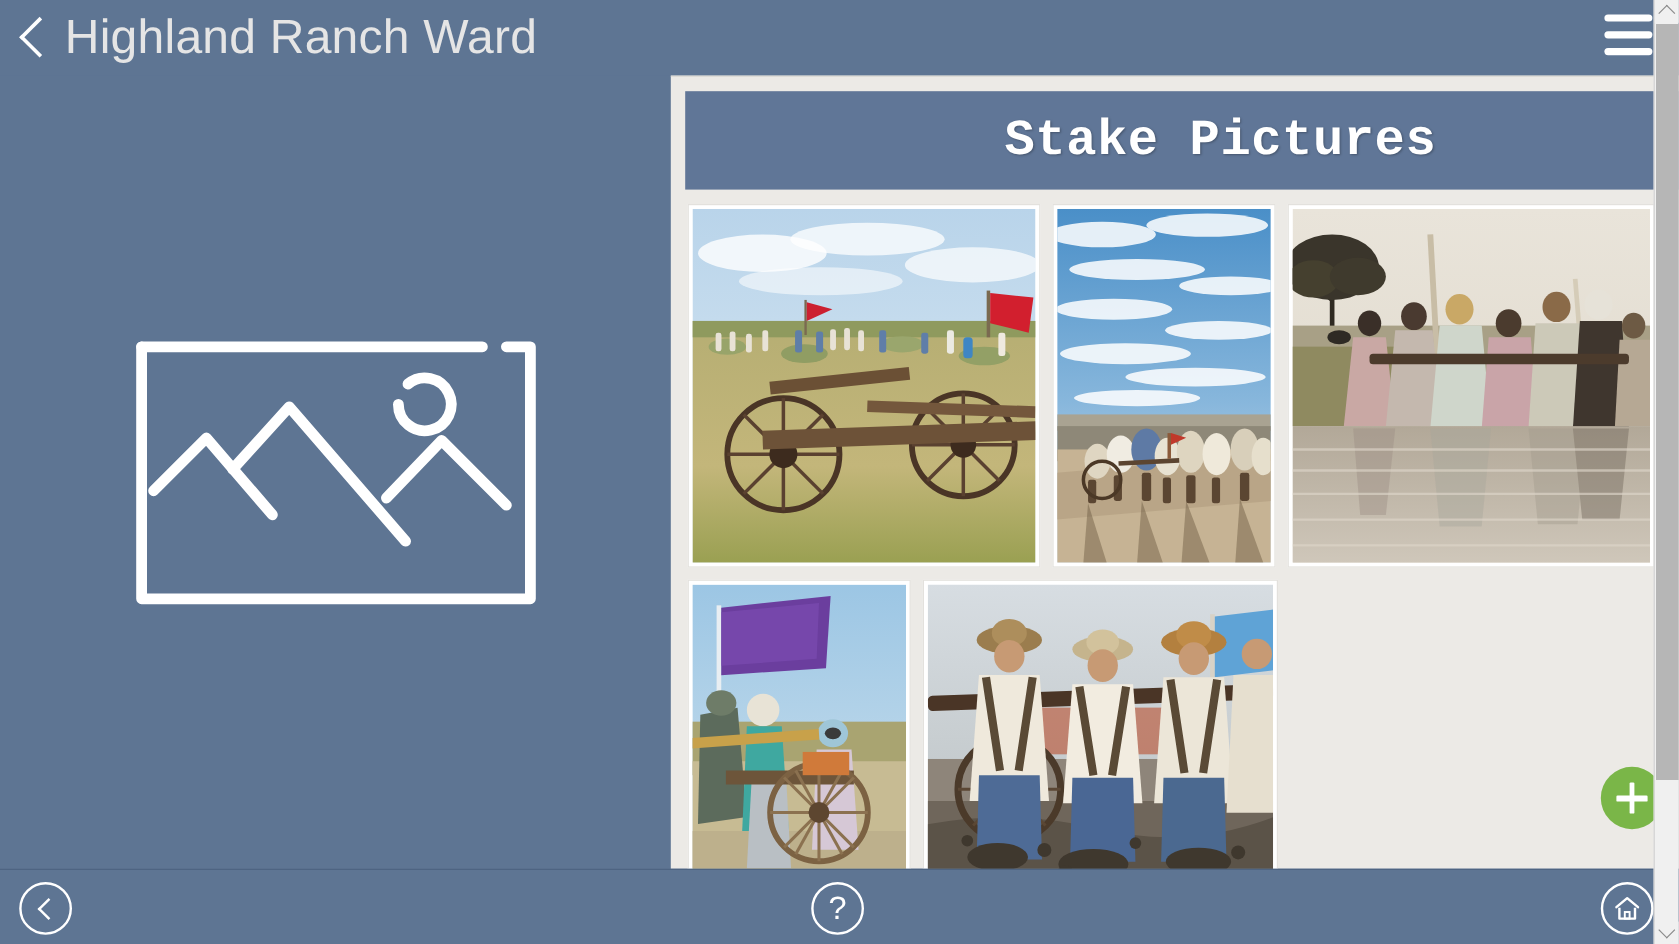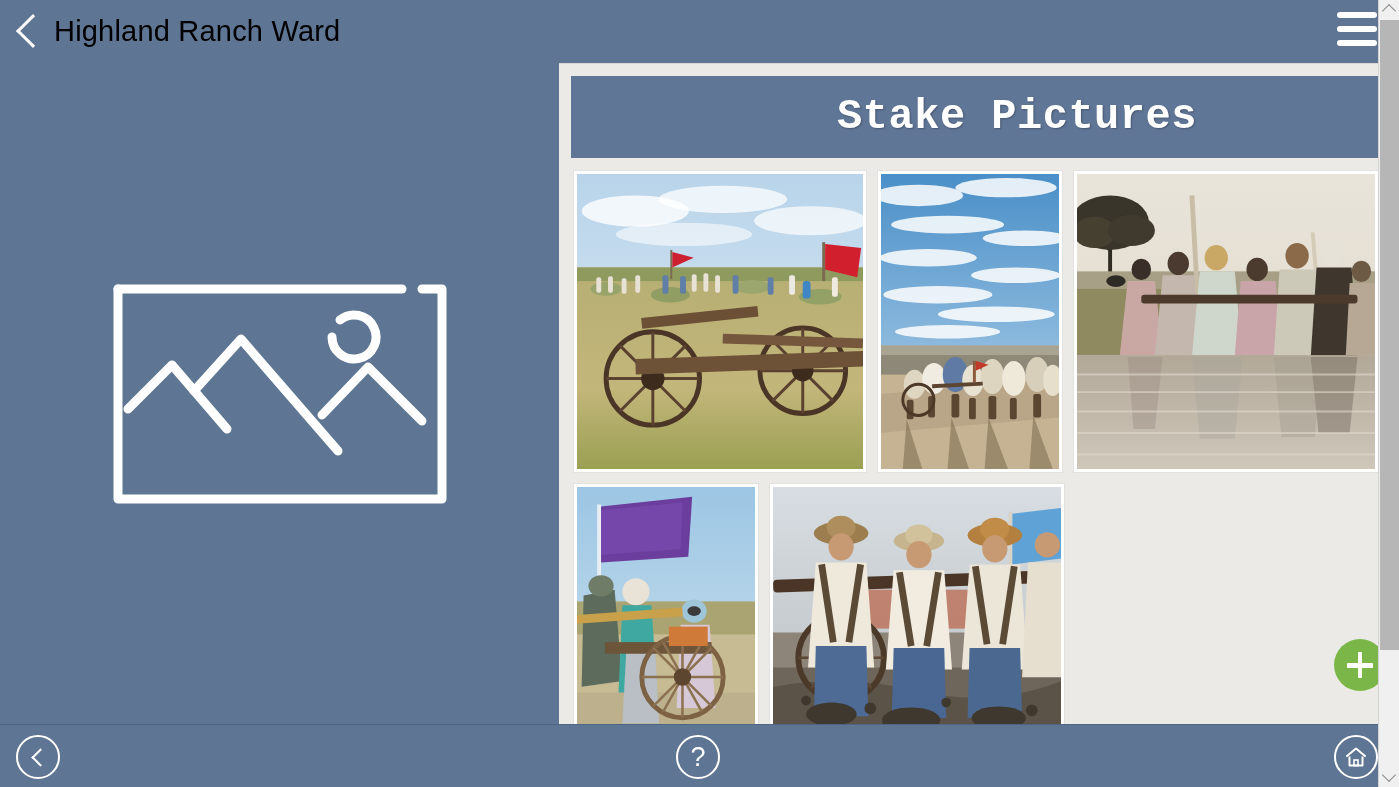--- a/index.html
+++ b/index.html
@@ -32,22 +32,22 @@
   .back-chevron::before {
     content: "";
     position: absolute;
     left: 13px; top: 10px;
     width: 21px; height: 21px;
     border-left: 3.5px solid #ffffff;
     border-bottom: 3.5px solid #ffffff;
     transform: rotate(45deg);
   }
   .app-title {
-    color: #000000;
-    font-size: 29px;
+    color: #e5e5e5;
+    font-size: 40px;
     font-weight: 400;
     letter-spacing: 0.2px;
     line-height: 63px;
     white-space: nowrap;
   }
   .hamburger {
     position: absolute;
     right: 22px; top: 12px;
     width: 40px; height: 34px;
     cursor: pointer;

